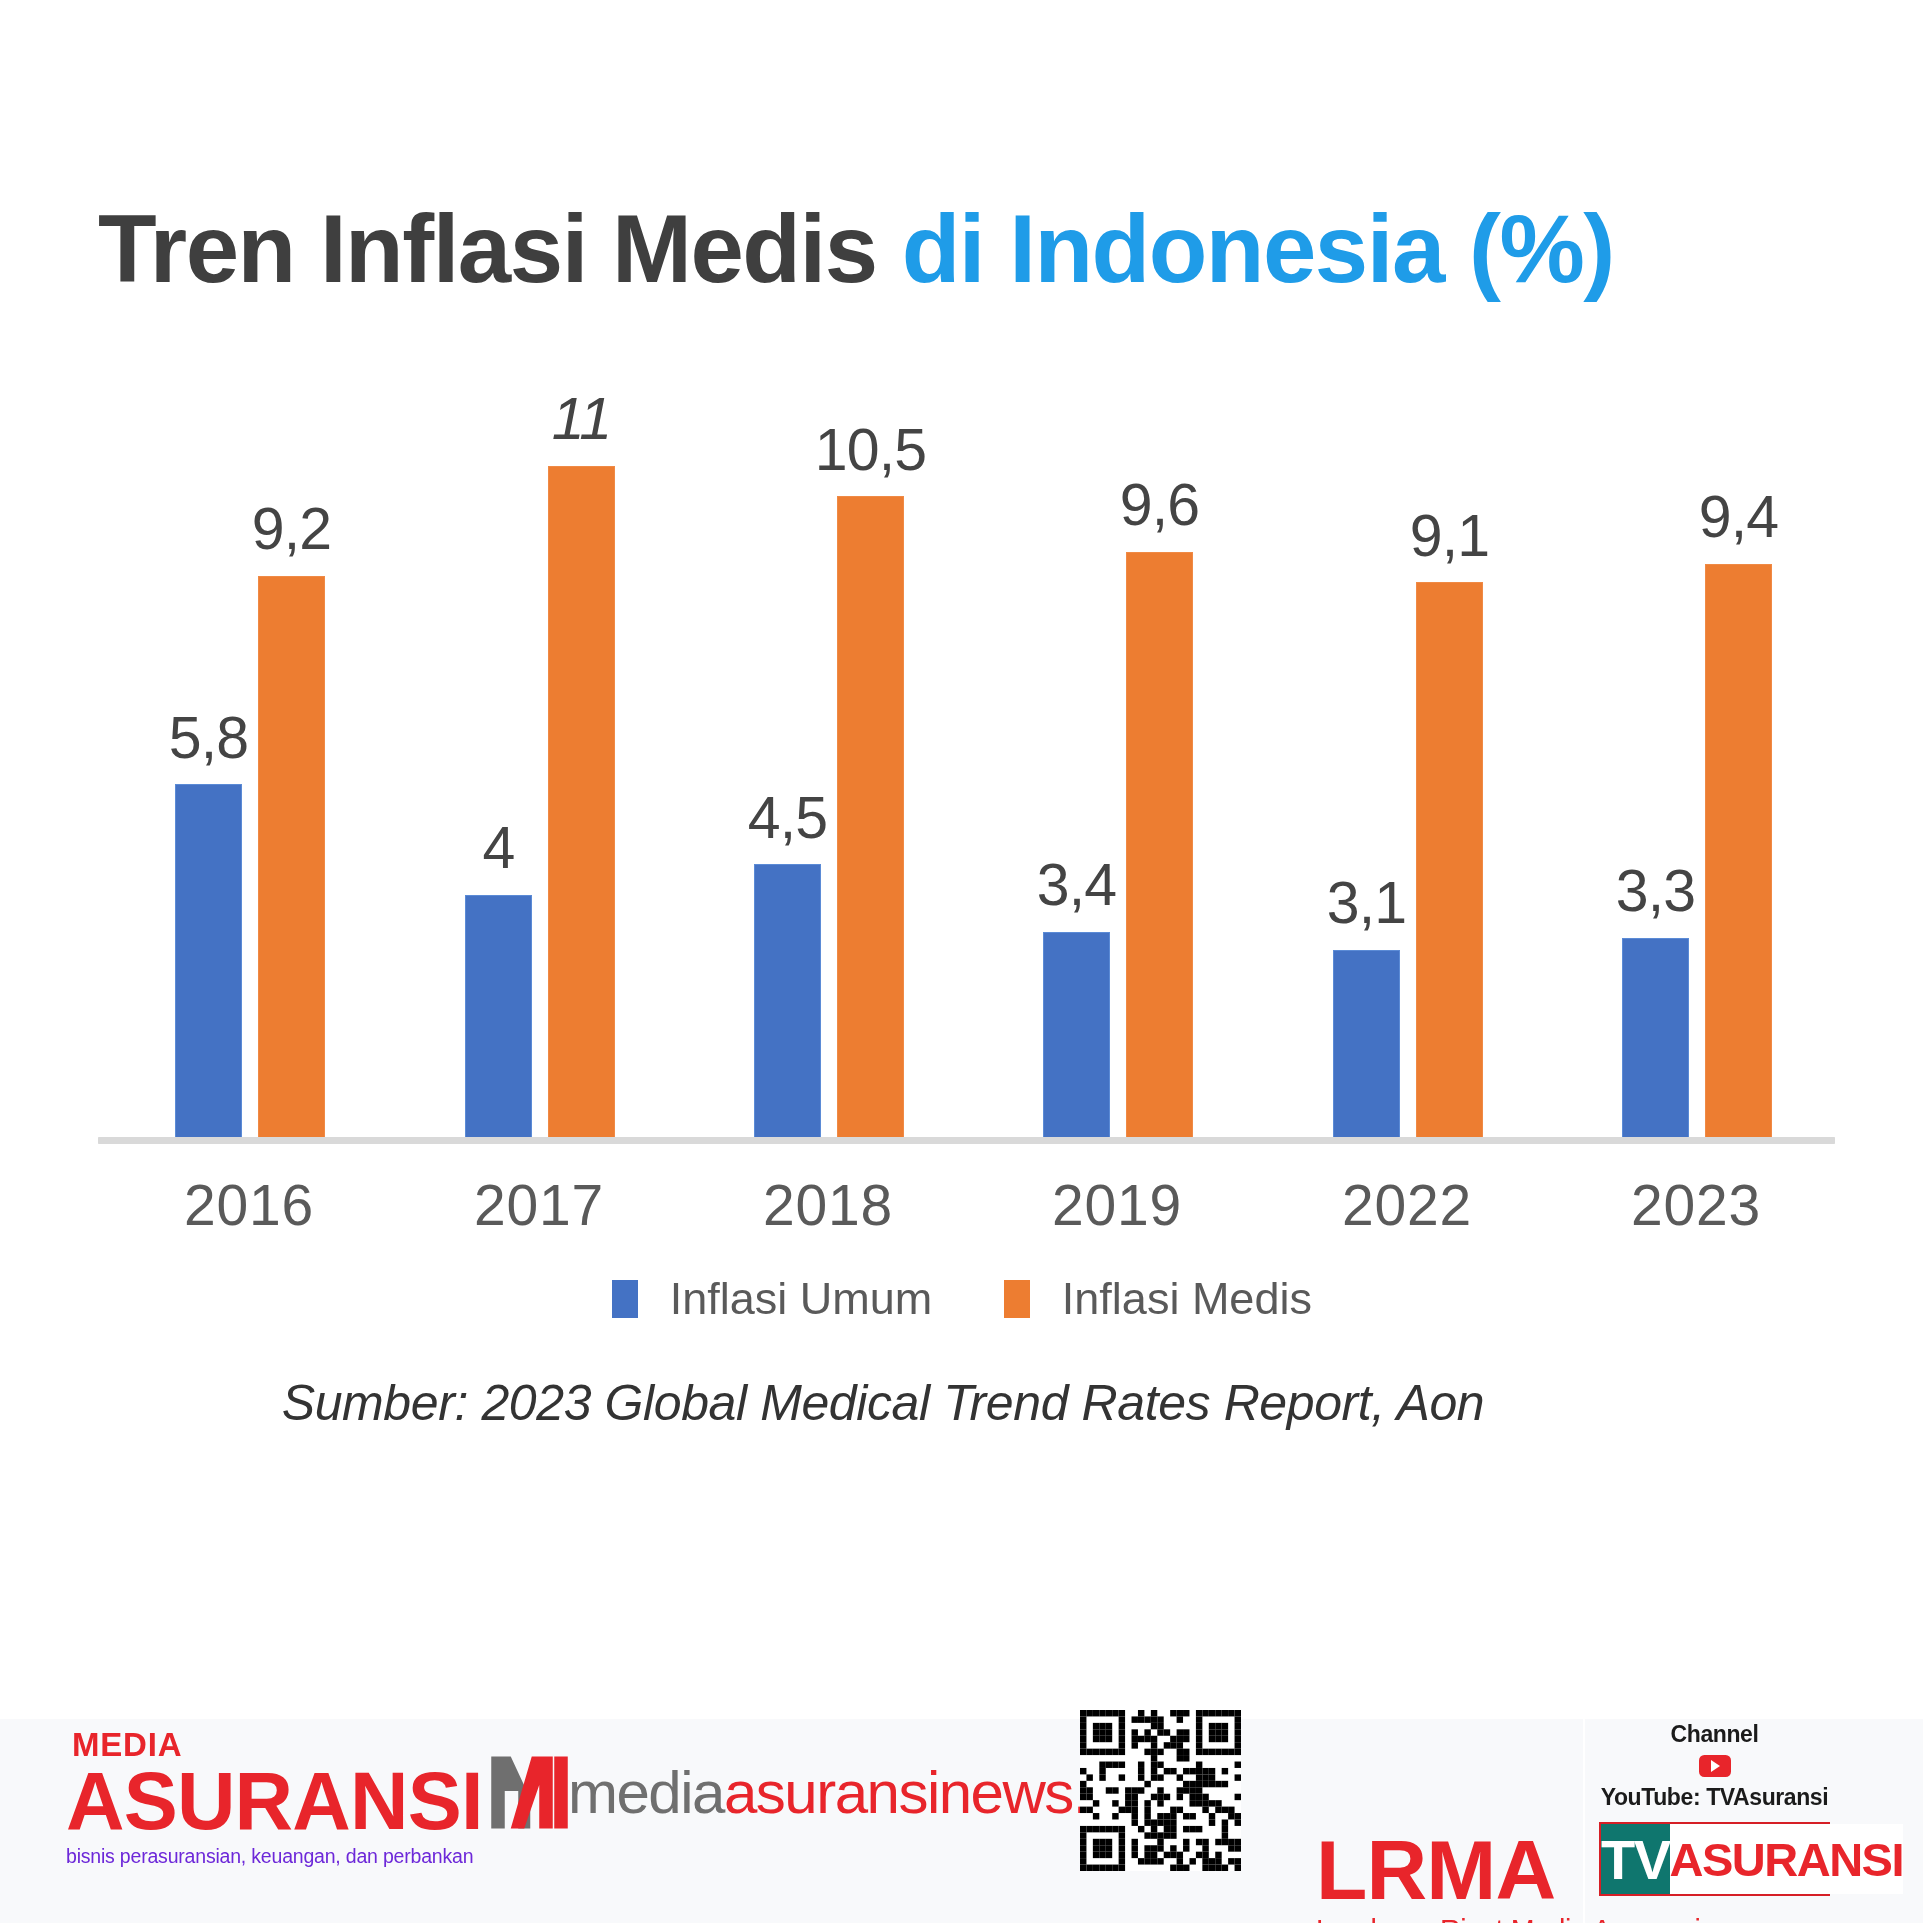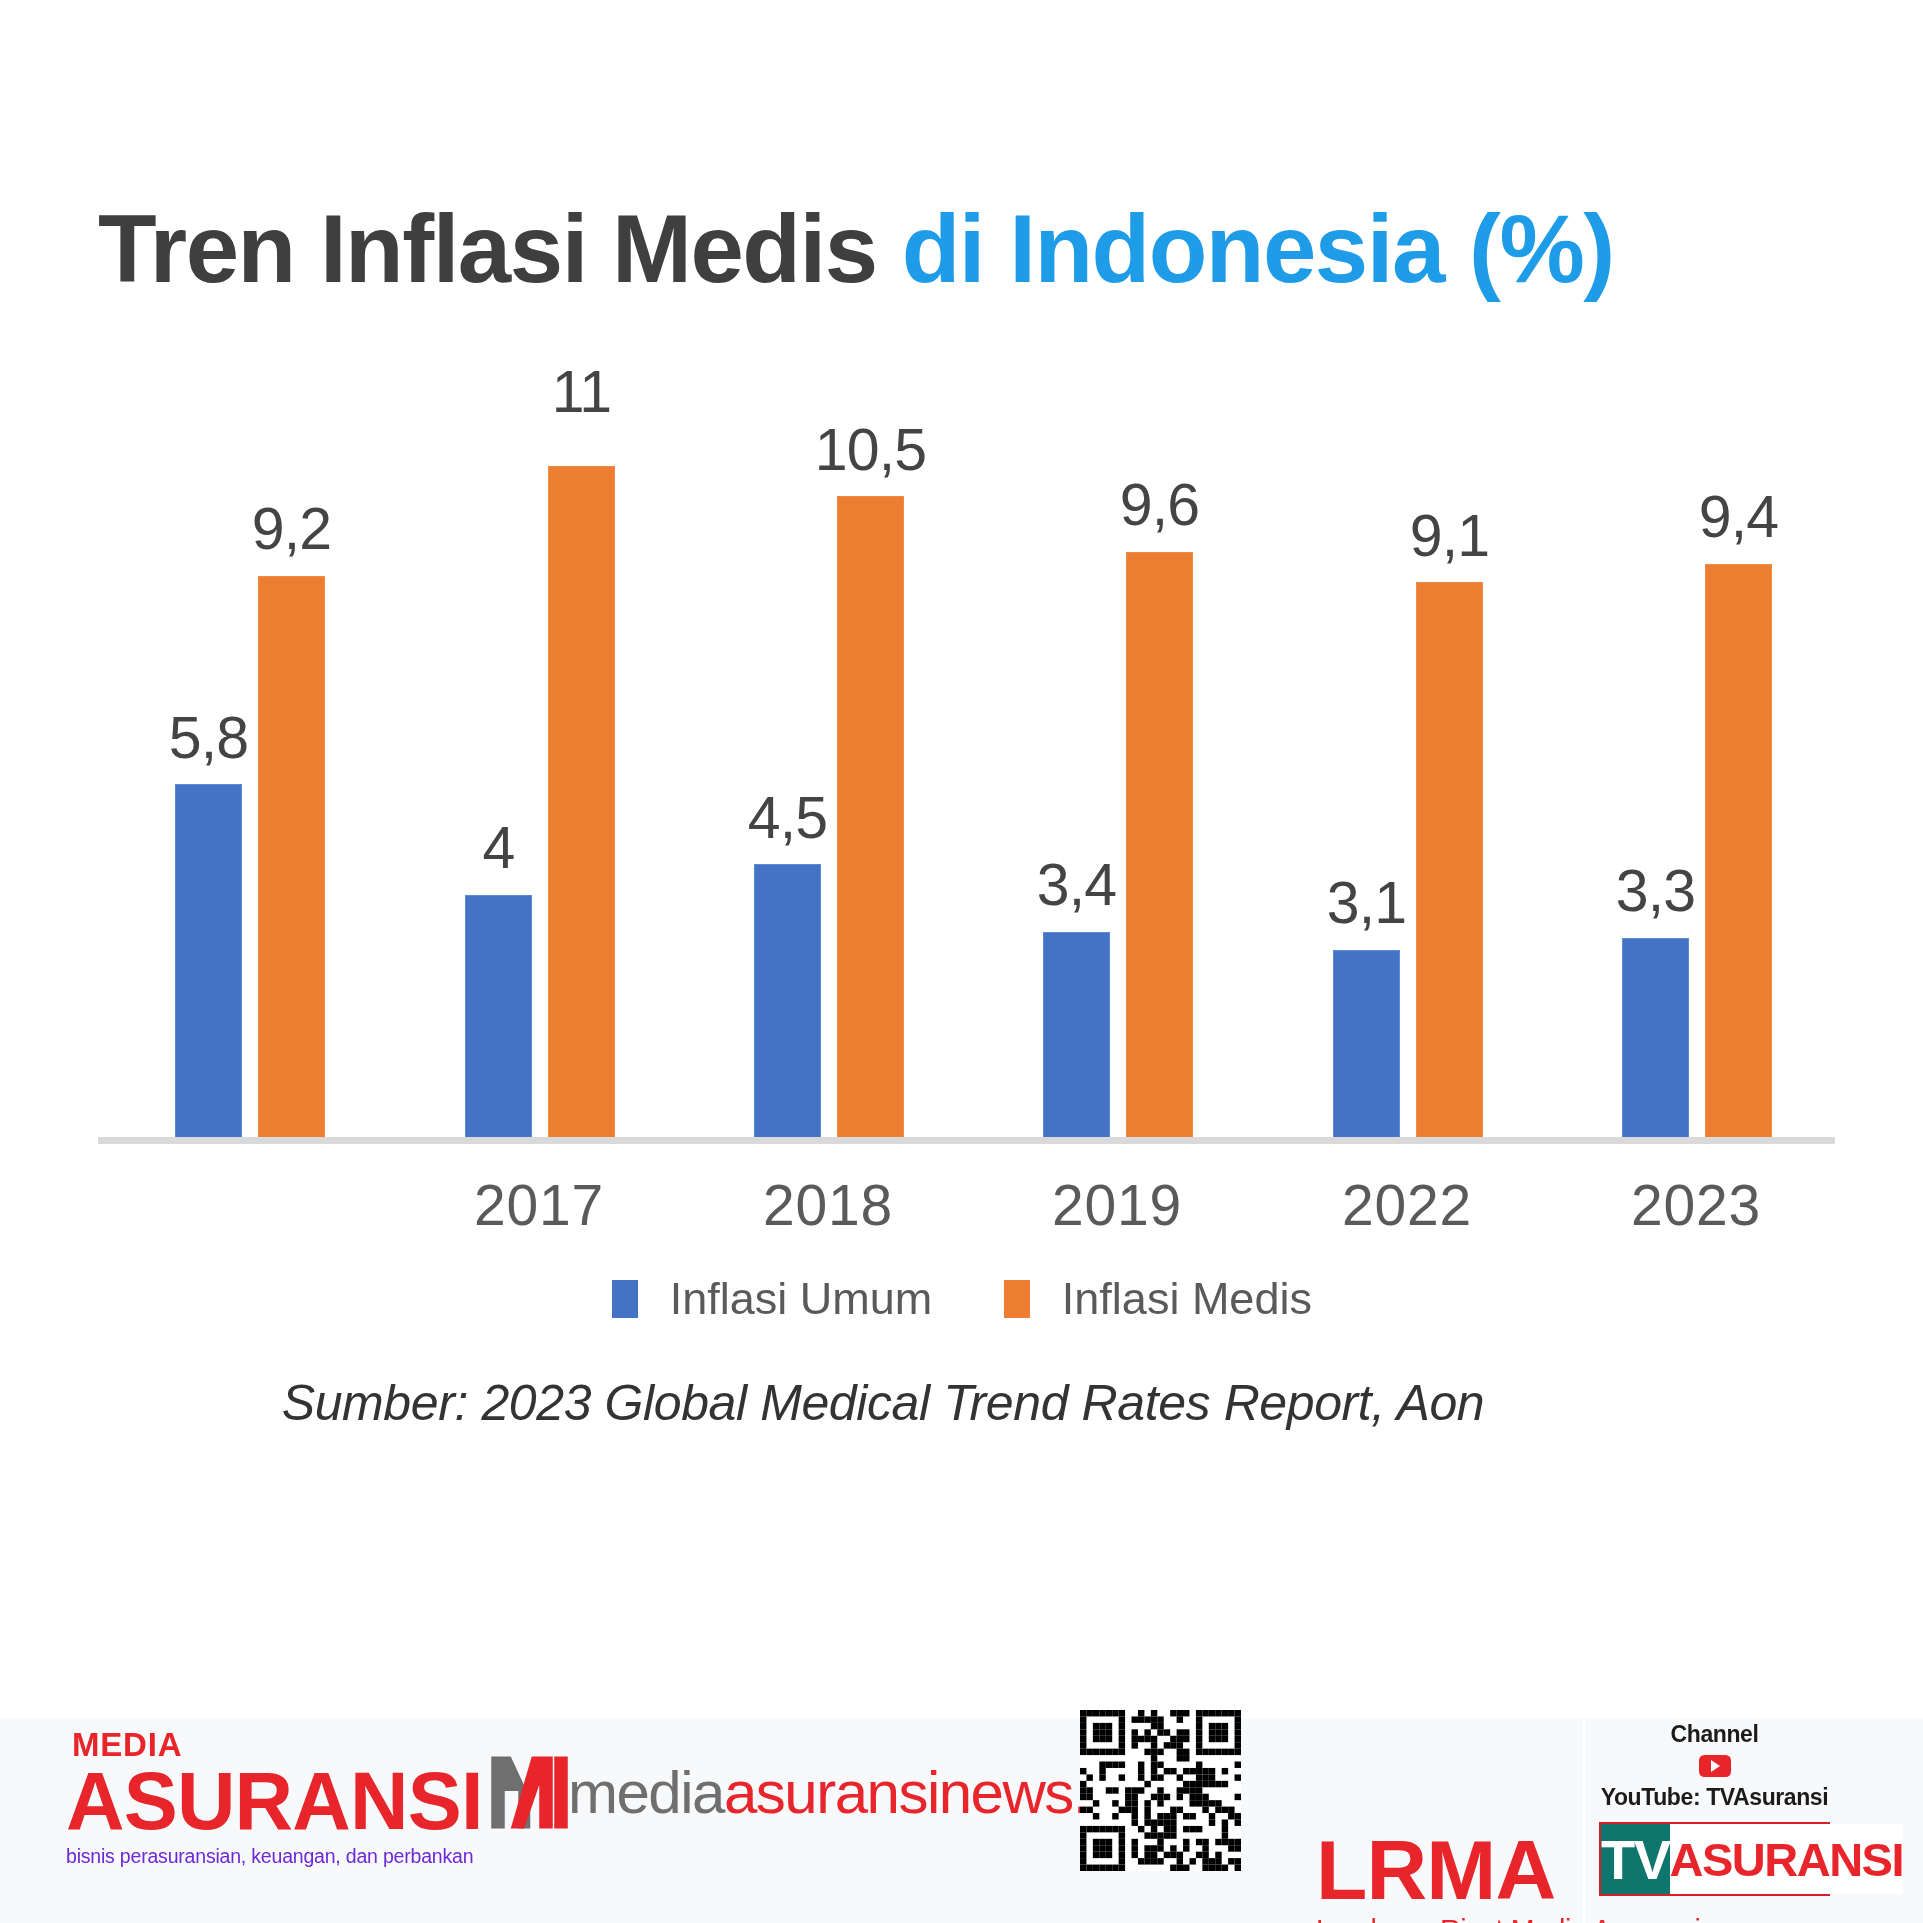--- a/index.html
+++ b/index.html
@@ -231,21 +231,21 @@
       <div class="group" style="left: 77px; width: 150px;">
         <div class="bar blue" style="height: 356px;"></div>
         <div class="vlabel blue-lab" style="bottom: 372px;">5,8</div>
         <div class="bar orange" style="height: 564px;"></div>
         <div class="vlabel orange-lab" style="bottom: 581px;">9,2</div>
       </div>
       <div class="group" style="left: 367px; width: 150px;">
         <div class="bar blue" style="height: 245px;"></div>
         <div class="vlabel blue-lab" style="bottom: 262px;">4</div>
         <div class="bar orange" style="height: 674px;"></div>
-        <div class="vlabel orange-lab" style="bottom: 718px;">11</div>
+        <div class="vlabel orange-lab" style="bottom: 691px; font-style: italic;">11</div>
       </div>
       <div class="group" style="left: 656px; width: 150px;">
         <div class="bar blue" style="height: 276px;"></div>
         <div class="vlabel blue-lab" style="bottom: 292px;">4,5</div>
         <div class="bar orange" style="height: 644px;"></div>
         <div class="vlabel orange-lab" style="bottom: 660px;">10,5</div>
       </div>
       <div class="group" style="left: 945px; width: 150px;">
         <div class="bar blue" style="height: 208px;"></div>
         <div class="vlabel blue-lab" style="bottom: 225px;">3,4</div>
@@ -259,20 +259,21 @@
         <div class="vlabel orange-lab" style="bottom: 574px;">9,1</div>
       </div>
       <div class="group" style="left: 1524px; width: 150px;">
         <div class="bar blue" style="height: 202px;"></div>
         <div class="vlabel blue-lab" style="bottom: 219px;">3,3</div>
         <div class="bar orange" style="height: 576px;"></div>
         <div class="vlabel orange-lab" style="bottom: 593px;">9,4</div>
       </div>
     </div>
   <div id="axis-line"></div>
+<div class="xlabel" style="left: 125px;">2016</div>
     <div class="xlabel" style="left: 415px;">2017</div>
     <div class="xlabel" style="left: 704px;">2018</div>
     <div class="xlabel" style="left: 993px;">2019</div>
     <div class="xlabel" style="left: 1283px;">2022</div>
     <div class="xlabel" style="left: 1572px;">2023</div>
   </div>
 
 <div id="legend">
   <div class="legend-item">
     <span class="legend-swatch blue"></span>

